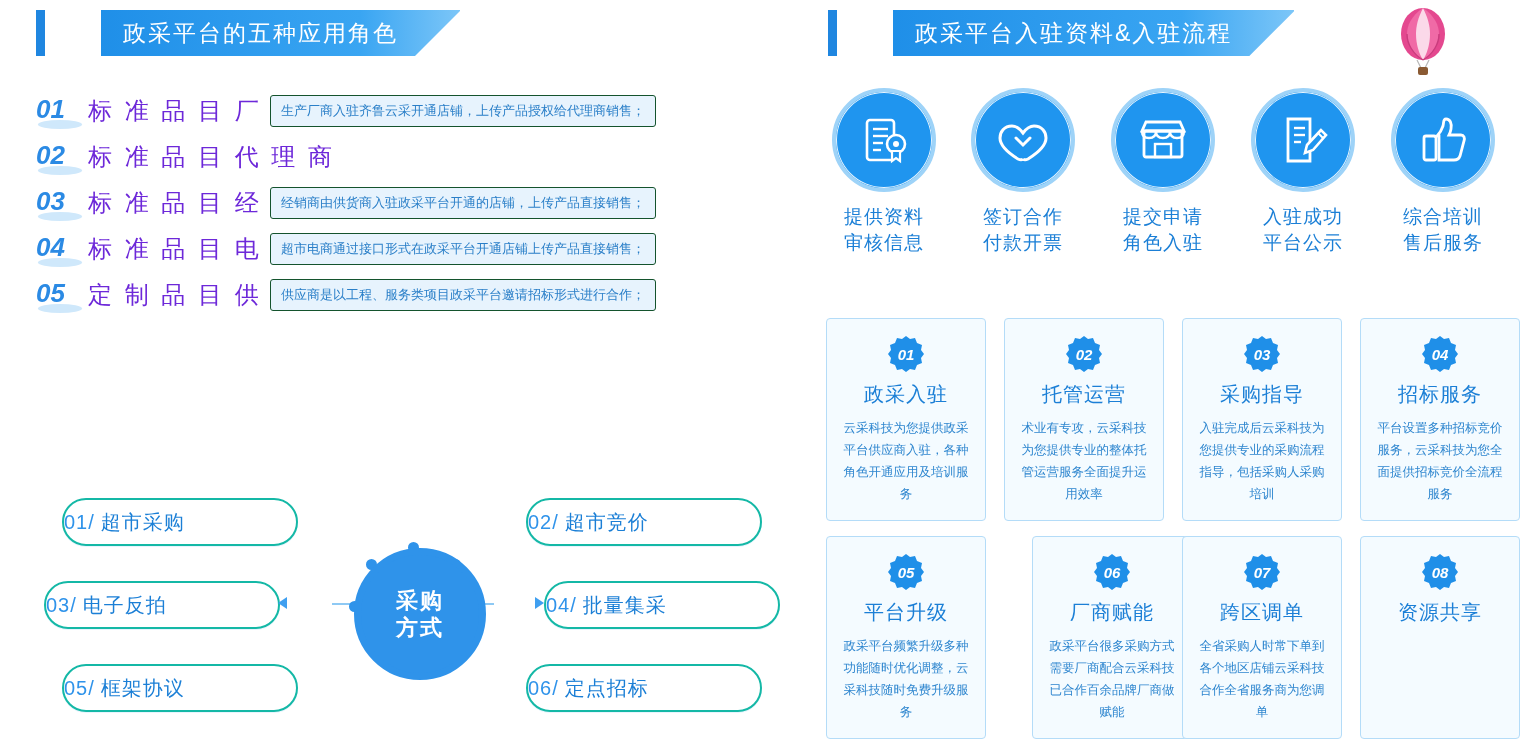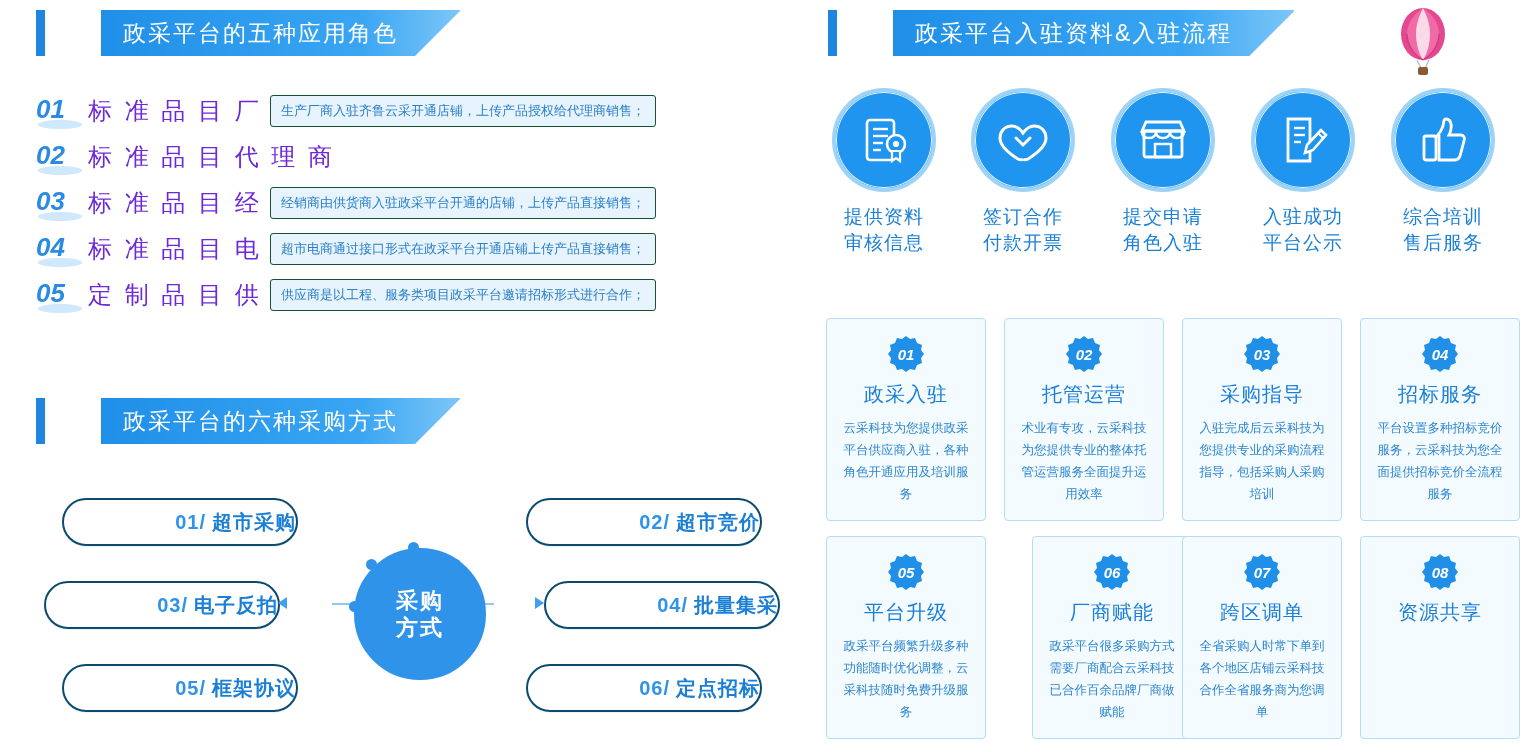--- a/index.html
+++ b/index.html
@@ -48,23 +48,23 @@
     width:182px;flex:0 0 182px;
   }
   .role-desc{
     background:#e7f3fd;border:1px solid #14532d;border-radius:3px;
     color:#2a7fc8;font-size:13px;padding:6px 10px;white-space:nowrap;
   }
 
   
   #methods{position:absolute;left:36px;top:470px;width:790px;height:262px;}
   .pill{
-    position:absolute;border:2px solid #0c4a6e;border-radius:26px;
-    background:#ffffff;color:#1b7fd6;font-size:20px;font-weight:bold;
-    display:flex;align-items:center;justify-content:flex-end;
+    position:absolute;border:2px solid #14b8a6;border-radius:26px;
+    background:#ffffff;color:#1b7fd6;font-size:20px;font-weight:normal;
+    display:flex;align-items:center;justify-content:flex-start;
     height:44px;letter-spacing:1px;
     box-shadow:0 1px 0 #e8f4fe;
   }
   .pill .slash{color:#2f93ea;margin-right:6px;}
   .hub{
     position:absolute;left:318px;top:78px;width:118px;height:118px;
     border:7px solid #2f93ea;border-radius:50%;
     display:flex;flex-direction:column;align-items:center;justify-content:center;
     color:#ffffff;background:#2f93ea;
     font-size:22px;font-weight:bold;line-height:1.25;letter-spacing:2px;
@@ -164,26 +164,20 @@
       <div class="role-num">
         <div class="shadow"></div>
         <div class="badge">05</div>
       </div>
       <div class="role-name">定 制 品 目 供 应 商</div>
       <div class="role-desc">供应商是以工程、服务类项目政采平台邀请招标形式进行合作；</div>
     </div>
 
   </div>
 
-  <div class="sec-head" style="left:36px;top:398px;">
-    <div class="sec-bar"></div>
-    <div class="sec-band">
-      <div class="sec-title">政采平台的六种采购方式</div>
-    </div>
-  </div>
 
   <div id="methods">
 
     <div class="conn" style="left:296px;top:133px;width:26px;"></div>
     <div class="conn" style="left:432px;top:133px;width:26px;"></div>
 
     <div class="dot" style="left:372px;top:72px;"></div>
     <div class="dot" style="left:372px;top:190px;"></div>
     <div class="dot" style="left:313px;top:131px;"></div>
     <div class="dot" style="left:431px;top:131px;"></div>

